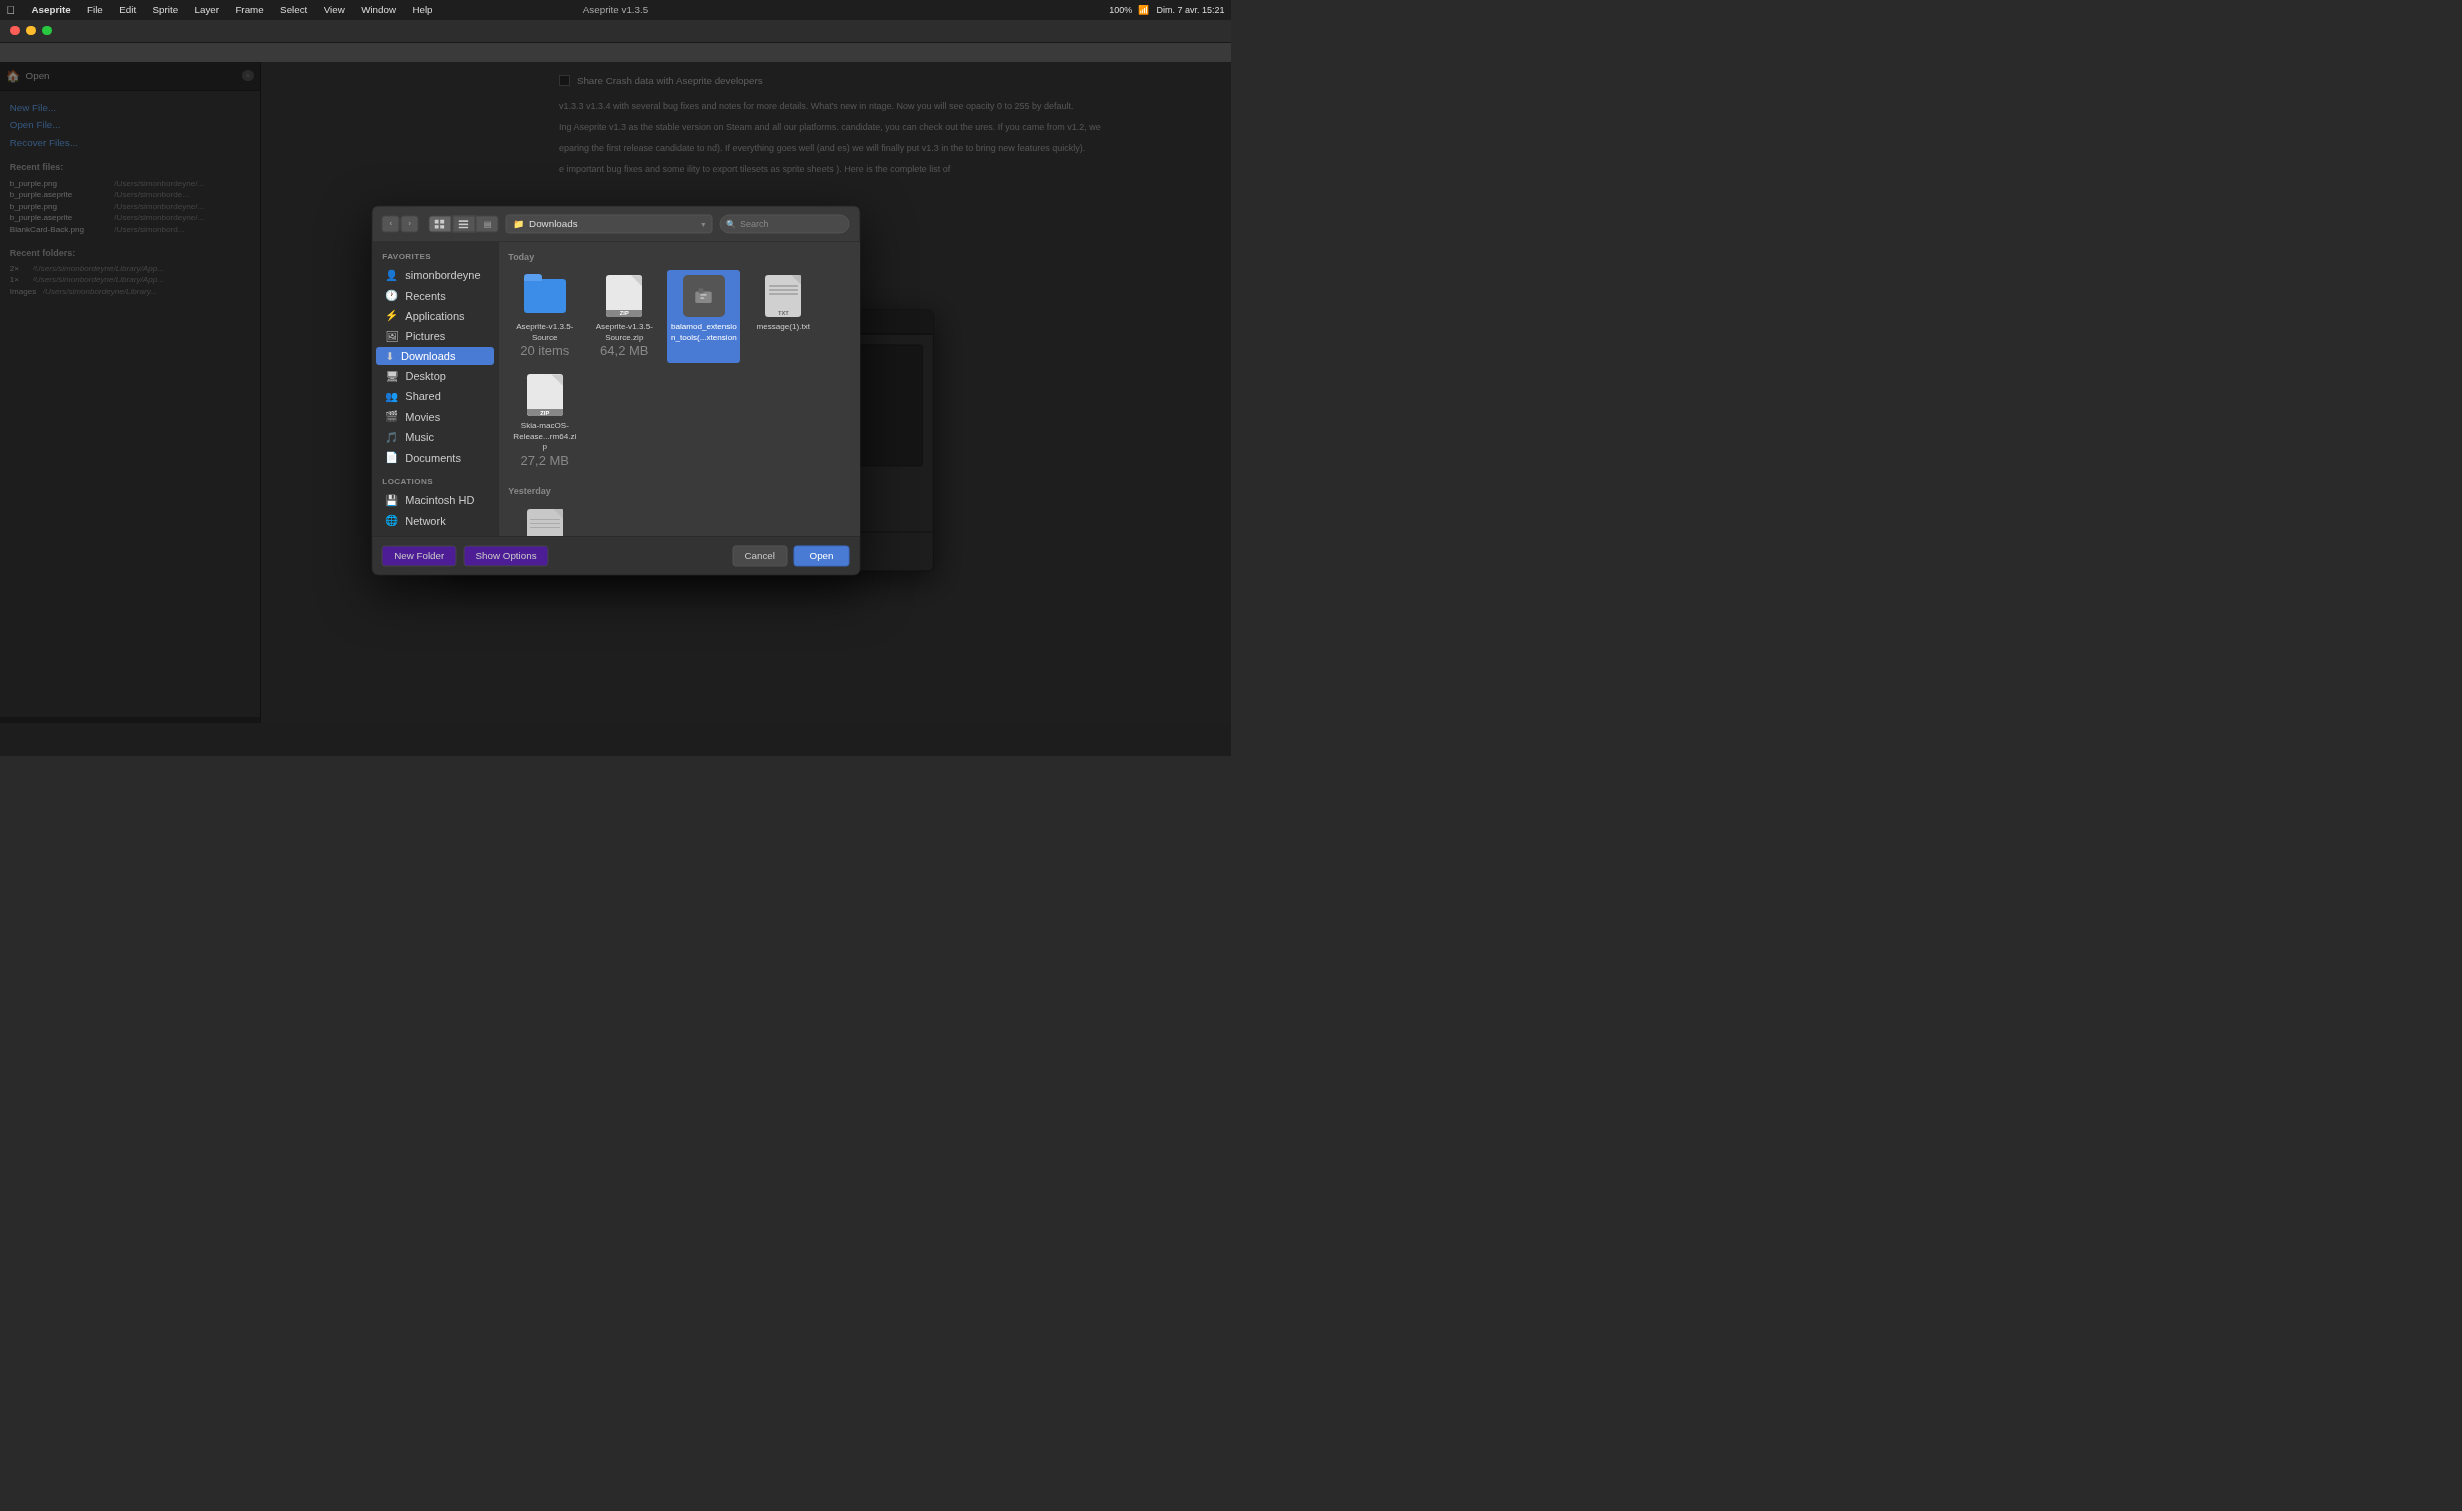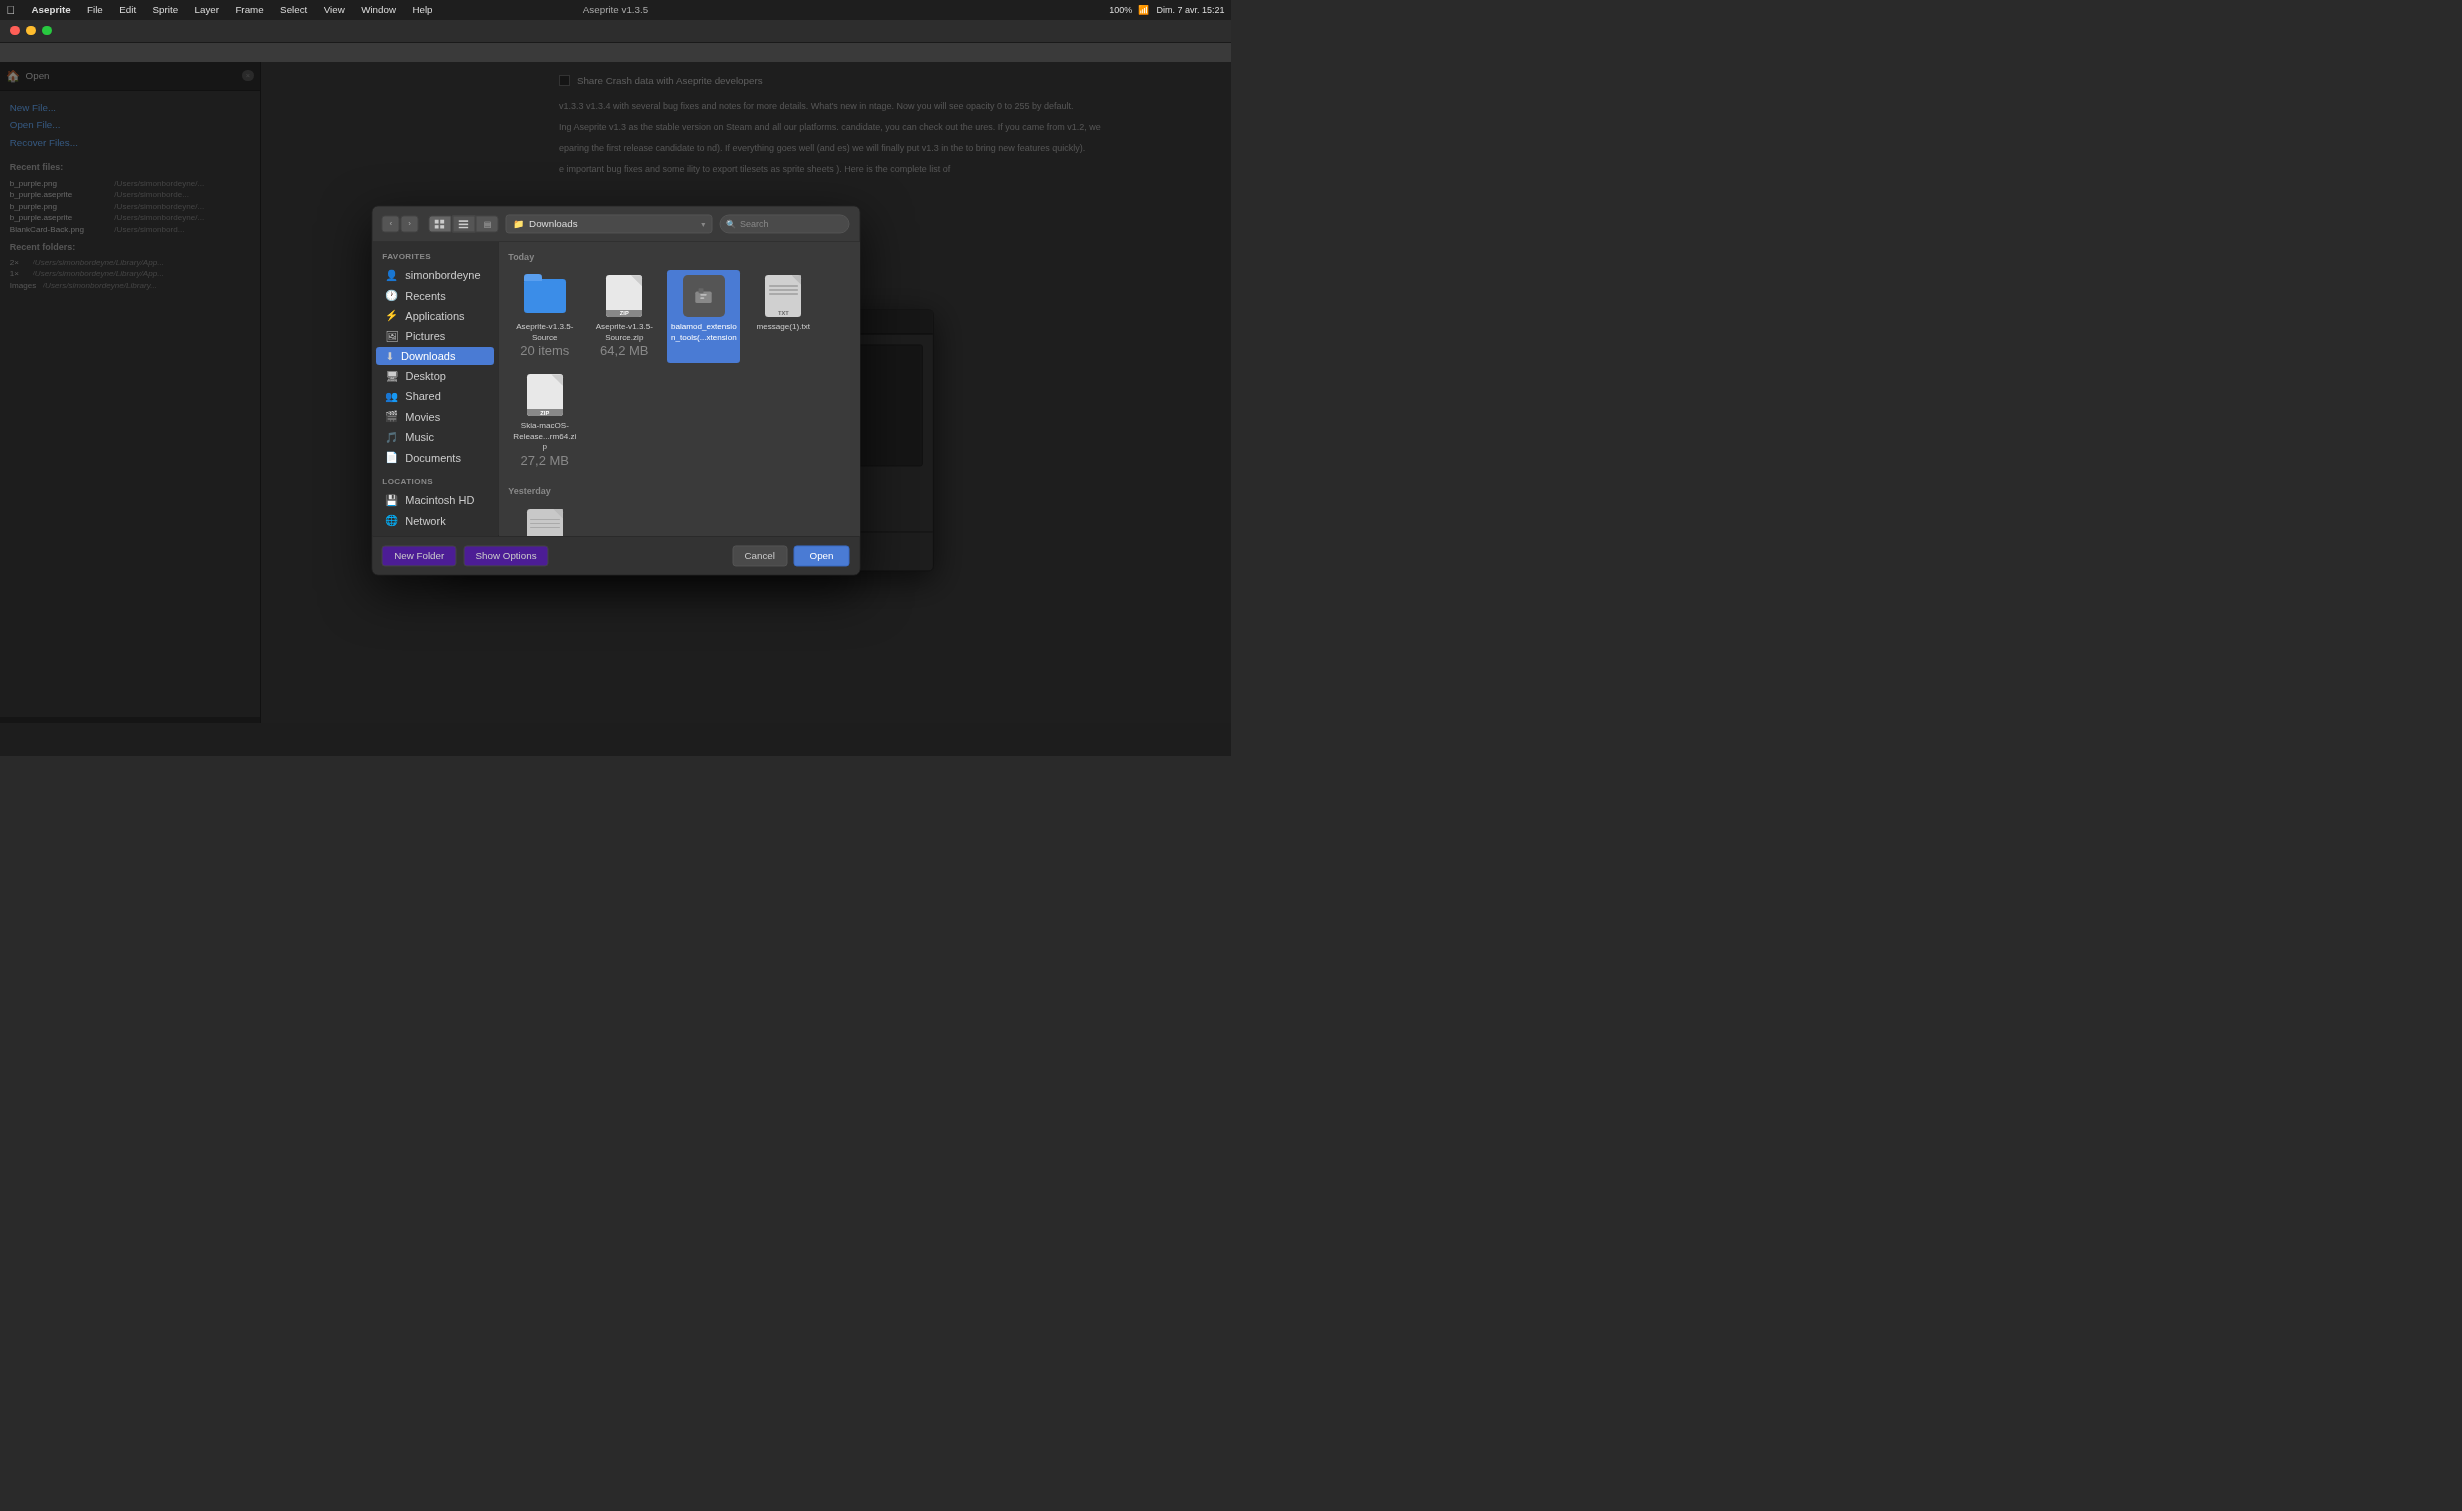--- a/index.html
+++ b/index.html
@@ -91,21 +91,21 @@
     }
     .home-icon { font-size: 11.4px; }
     .home-title { font-size: 9.8px; color: #ccc; }
     .home-close { margin-left: auto; width: 11.4px; height: 11.4px; background: #555; border-radius: 50%; display: flex; align-items: center; justify-content: center; font-size: 7.3px; color: #888; cursor: pointer; }
 
     .home-content { padding: 9.8px; }
     .quick-actions { display: flex; flex-direction: column; gap: 3.3px; margin-bottom: 13px; }
     .quick-action { color: #6ab0ff; font-size: 9.8px; cursor: pointer; padding: 1.6px 0; }
 
     .section-title { color: #aaa; font-size: 9px; margin-bottom: 6.5px; font-weight: 600; }
-    .recent-files { display: flex; flex-direction: column; gap: 2.4px; margin-bottom: 8px; }
+    .recent-files { display: flex; flex-direction: column; gap: 2.4px; margin-bottom: 14px; }
     .recent-file { display: flex; gap: 6.5px; font-size: 8.1px; }
     .recent-file-name { color: #ccc; white-space: nowrap; min-width: 98px; }
     .recent-file-path { color: #888; white-space: nowrap; overflow: hidden; text-overflow: ellipsis; max-width: 130px; }
 
     .recent-folders { display: flex; flex-direction: column; gap: 2.4px; }
     .recent-folder { display: flex; gap: 6.5px; font-size: 8.1px; }
     .recent-folder-scale { color: #aaa; min-width: 16.3px; }
     .recent-folder-path { color: #888; white-space: nowrap; overflow: hidden; text-overflow: ellipsis; max-width: 212px; font-style: italic; }
 
     .scrollbar-h {

